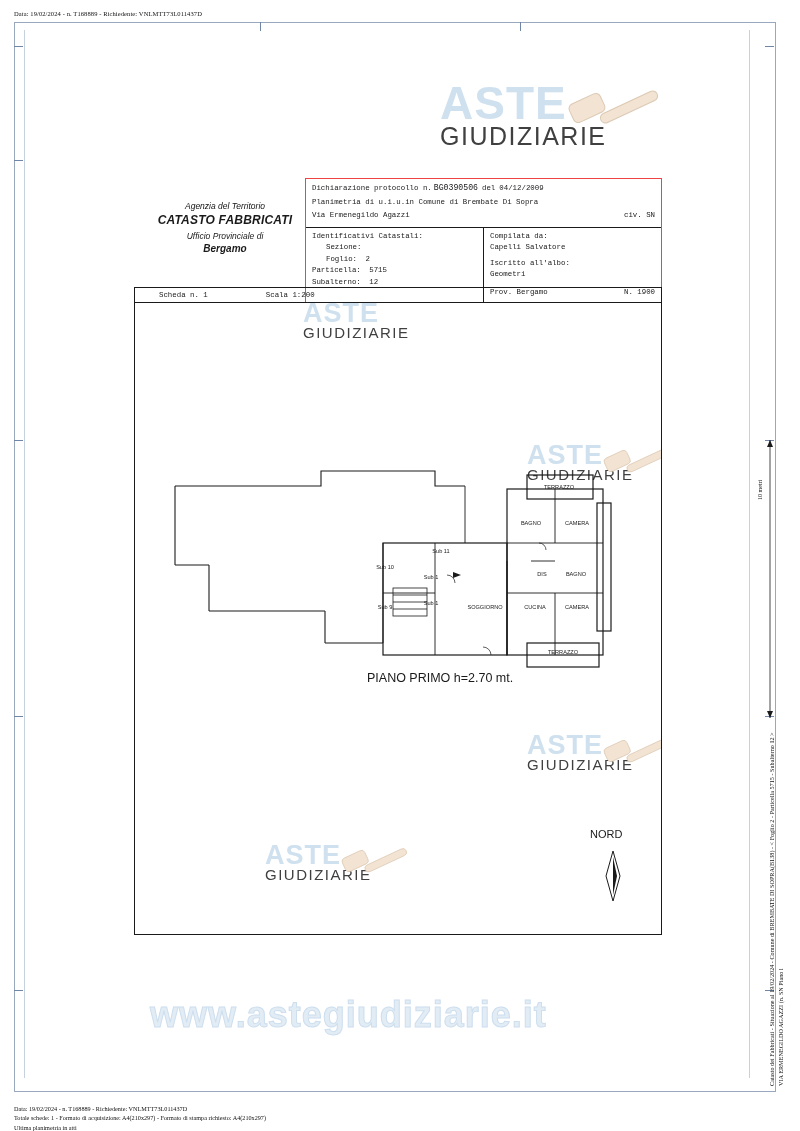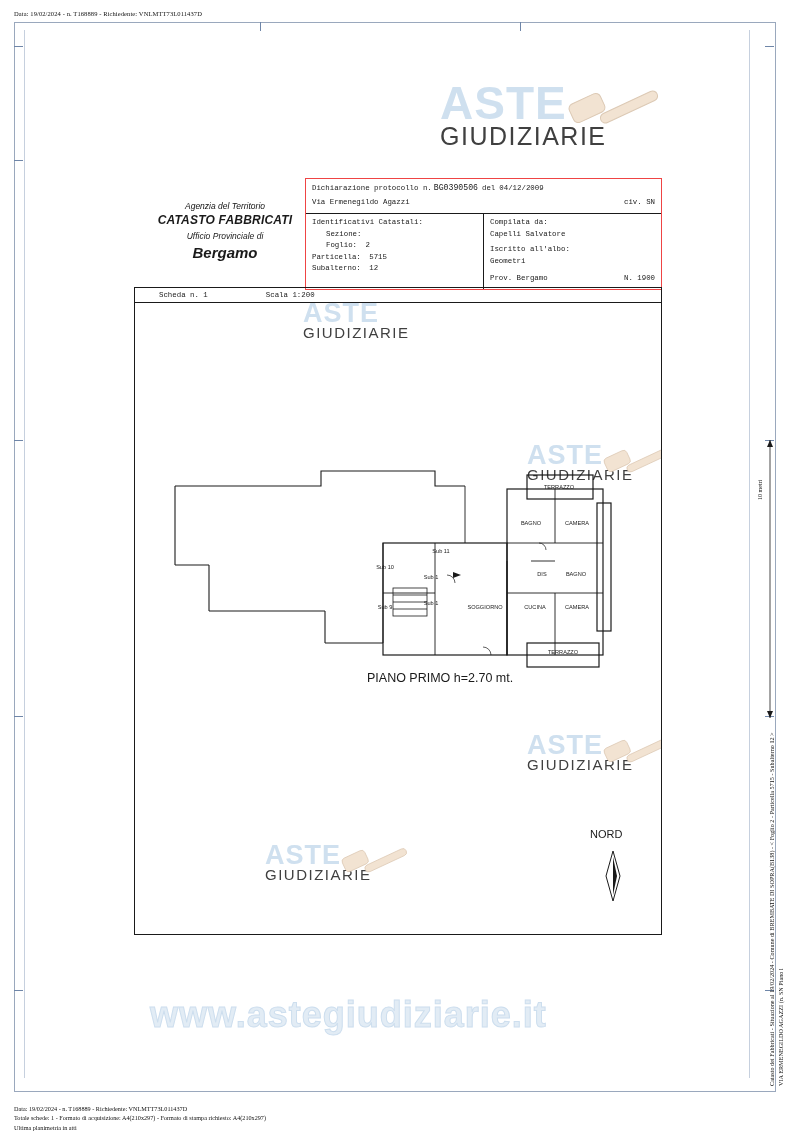--- a/index.html
+++ b/index.html
@@ -33,21 +33,21 @@
   .tick-v{position:absolute;width:1px;height:9px;background:#6f86a8;}
 
   
   .agency{
     position:absolute;left:140px;top:200px;width:170px;text-align:center;
     line-height:1.45;
   }
   .agency .l1{font-size:8.5px;font-style:italic;color:#111;}
   .agency .l2{font-size:12px;font-weight:bold;font-style:italic;letter-spacing:.2px;}
   .agency .l3{font-size:8.5px;font-style:italic;}
-  .agency .l4{font-size:15px;font-weight:bold;font-style:italic;}
+  .agency .l4{font-size:10px;font-weight:bold;font-style:italic;}
 
   
   .decl{
     position:absolute;left:305px;top:178px;width:355px;
     border:1px solid #ef4444;
     font-family:"Liberation Mono", monospace;
     font-size:7.4px;line-height:1.55;
     background:transparent;
   }
   .decl .row{padding:3px 6px 2px 6px;}
@@ -177,20 +177,23 @@
   </div>
 
   <div class="decl">
     <div class="row">
       <div class="prot-line">
         <span>Dichiarazione protocollo n.</span>
         <span class="prot-num">BG0390506</span>
         <span class="prot-tail">del</span>
         <span class="prot-tail">04/12/2009</span>
       </div>
+    </div>
+    <div class="row" style="padding-top:0;">
+      <span>Planimetria di u.i.u.in Comune di Brembate Di Sopra</span>
     </div>
     <div class="row" style="padding-top:0;padding-bottom:5px;">
       <span class="civ">civ. SN</span>
       <span>Via Ermenegildo Agazzi</span>
     </div>
     <div class="sep cols">
       <div class="c1">
         <div>Identificativi Catastali:</div>
         <div style="padding-left:14px;">
           <span>Sezione:</span>

